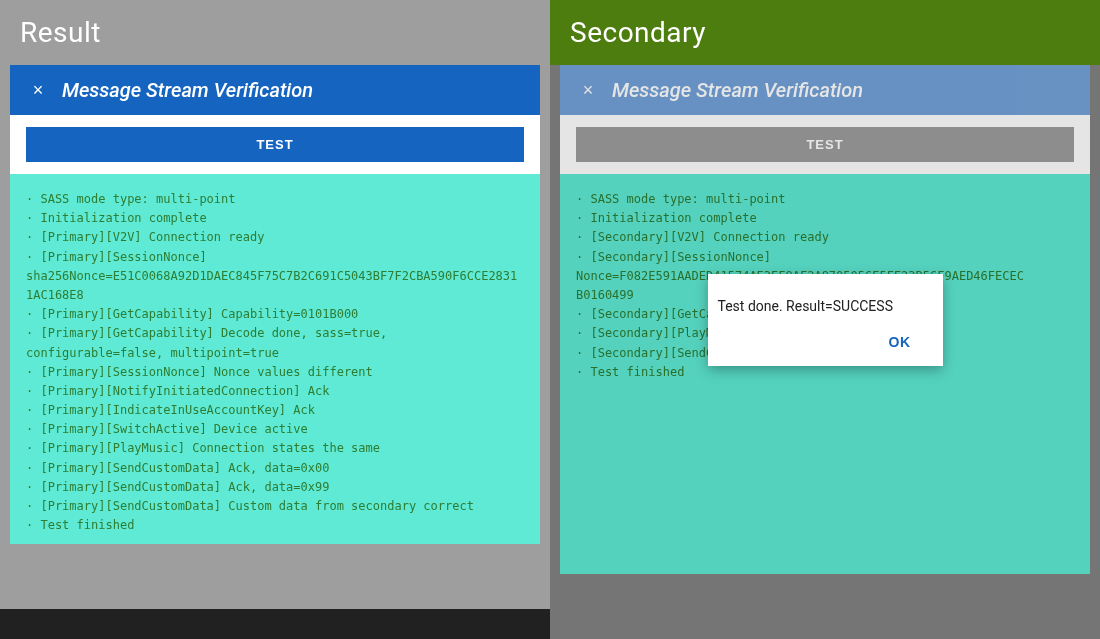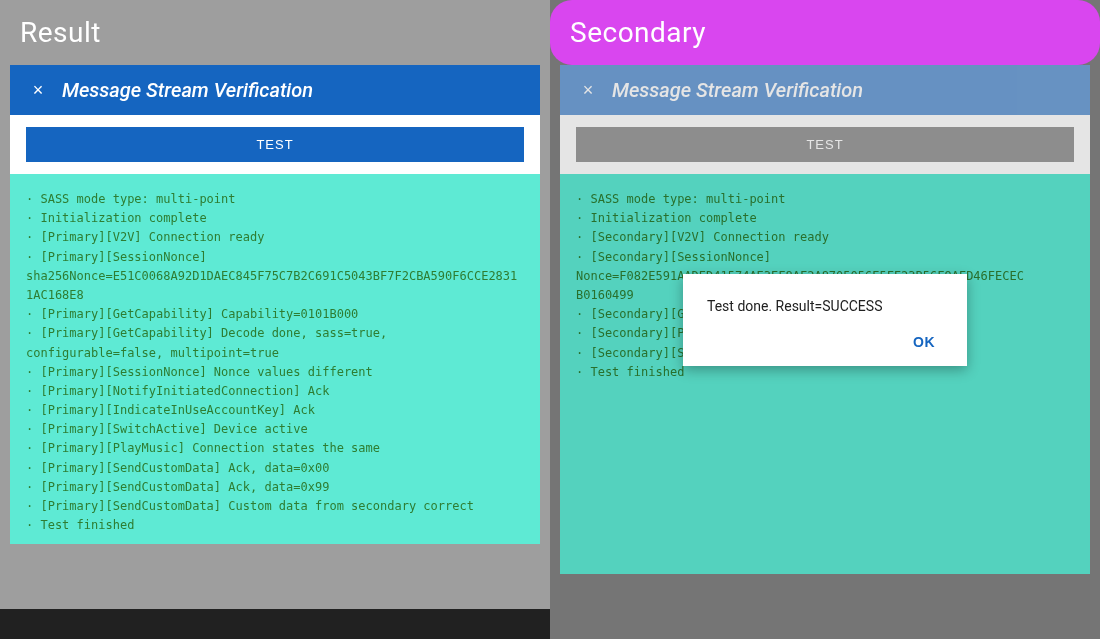--- a/index.html
+++ b/index.html
@@ -35,22 +35,21 @@
       display: flex;
       align-items: center;
       padding: 0 20px;
     }
 
     .panel-header-bg-left {
       background: #9e9e9e;
     }
 
     .panel-header-bg-right {
-      background: #d946ef;
-      border-radius: 22px;
+      background: #4d7c0f;
     }
 
     .panel-title {
       font-size: 28px;
       font-weight: 400;
       color: #fff;
       letter-spacing: 0.5px;
     }
 
     
@@ -115,21 +114,21 @@
 
     .test-button {
       display: block;
       width: calc(100% - 32px);
       margin: 12px 16px;
       background: #1565C0;
       color: #fff;
       border: none;
       padding: 10px;
       font-size: 13px;
-      font-weight: 400;
+      font-weight: 700;
       letter-spacing: 1px;
       cursor: pointer;
       text-align: center;
     }
 
     .test-button-disabled {
       background: #9e9e9e;
       cursor: default;
     }
 
@@ -149,22 +148,22 @@
       right: 0;
       top: 0;
       background: rgba(0,0,0,0.1);
       display: flex;
       align-items: center;
       justify-content: center;
     }
 
     .result-dialog {
       background: #fff;
-      padding: 24px 24px 12px 24px;
-      width: 284px;
+      padding: 24px 24px 12px 10px;
+      width: 235px;
       box-shadow: 0 4px 12px rgba(0,0,0,0.3);
     }
 
     .result-dialog-text {
       font-size: 14px;
       color: #212121;
       margin-bottom: 16px;
     }
 
     .result-dialog-ok {

